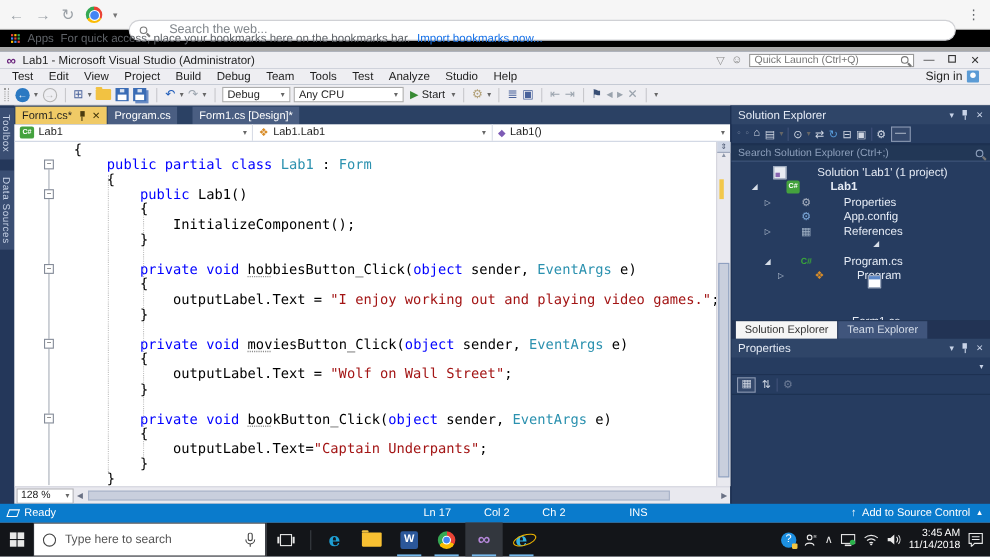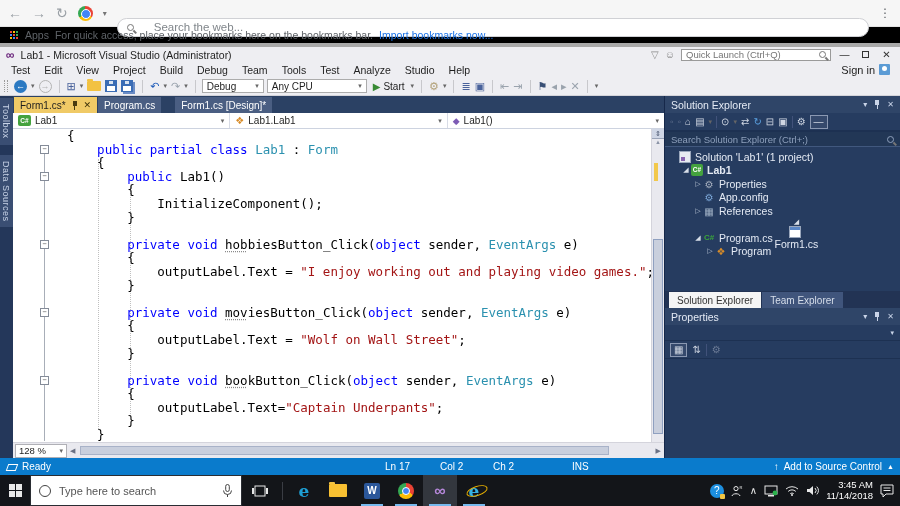--- a/index.html
+++ b/index.html
@@ -109,21 +109,21 @@
   .pt-btn { font-size:8px; color:#c9d4e8; }
   .pin-lt::before{background:#c9d4e8;} .pin-lt::after{background:#c9d4e8;}
   #se-toolbar { height:18px; display:flex; align-items:center; gap:4px; padding:0 5px; border-bottom:1px solid #1d3152; }
   .se-ico { font-size:10px; color:#cfd6e2; }
   .se-ico.blue { color:#5aa0e0; }
   .se-ico.dim { color:#6c7b96; }
   .se-ico.boxed { border:1px solid #8a98b2; background:#35496c; padding:0 3px; line-height:12px;}
   .psep { width:1px; height:12px; background:#41527a; }
   #se-search { height:16px; margin:0; border-top:1px solid #1d3152; background:#223756; border-bottom:1px solid #41587e; display:flex; align-items:center; padding:0 6px; color:#8ea0bc; font-size:9.5px; justify-content:space-between;}
   #se-tree { height:144px; padding-top:3px; overflow:hidden; }
-  .tr-row { height:13.5px; display:flex; align-items:center; font-size:10.5px; white-space:nowrap; }
+  .tr-row { height:13.5px; display:flex; align-items:center; font-size:10.5px; white-space:nowrap;gap:24px; }
   .tr-row.sel { background:#565e69; }
   .tr-arrow { width:10px; text-align:center; font-size:7px; color:#b9c4d4; flex:none;}
   .tr-arrow.exp { color:#d7dee8; }
   .tic { display:inline-block; width:12px; height:12px; margin-right:4px; position:relative; flex:none; text-align:center; }
   .i-sln { background:#e8ecf2; border:1px solid #9aa7bc; }
   .i-sln::after { content:''; position:absolute; left:1px; bottom:1px; width:4px; height:4px; background:#8864b0; }
   .i-csproj { background:#44a23e; border-radius:2px; color:#fff; font-weight:bold; font-size:6.5px; line-height:12px; }
   .i-wrench::after { content:'⚙'; color:#a7b0bf; font-size:10px; line-height:12px;}
   .i-refs::after { content:'▦'; color:#9fb0c4; font-size:10px; line-height:12px;}
   .i-config::after { content:'⚙'; color:#7ba7d8; font-size:10px; line-height:12px;}

